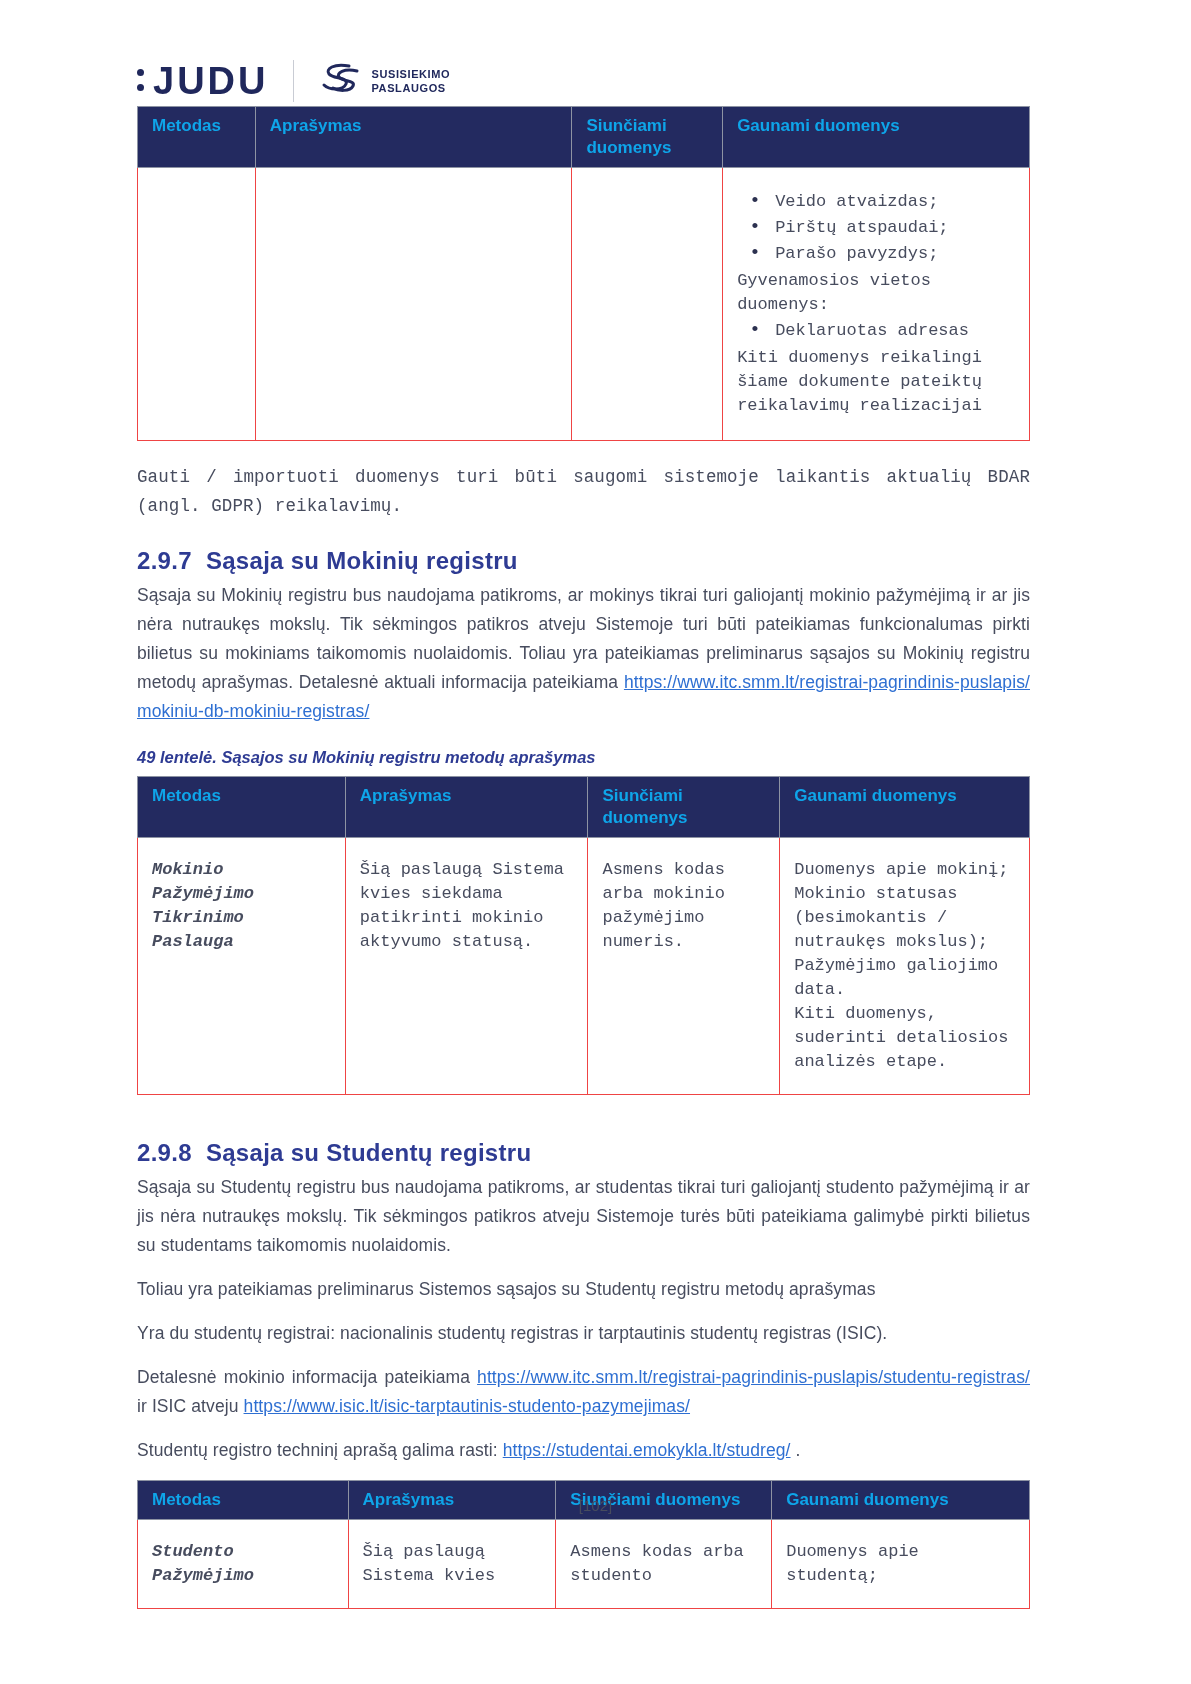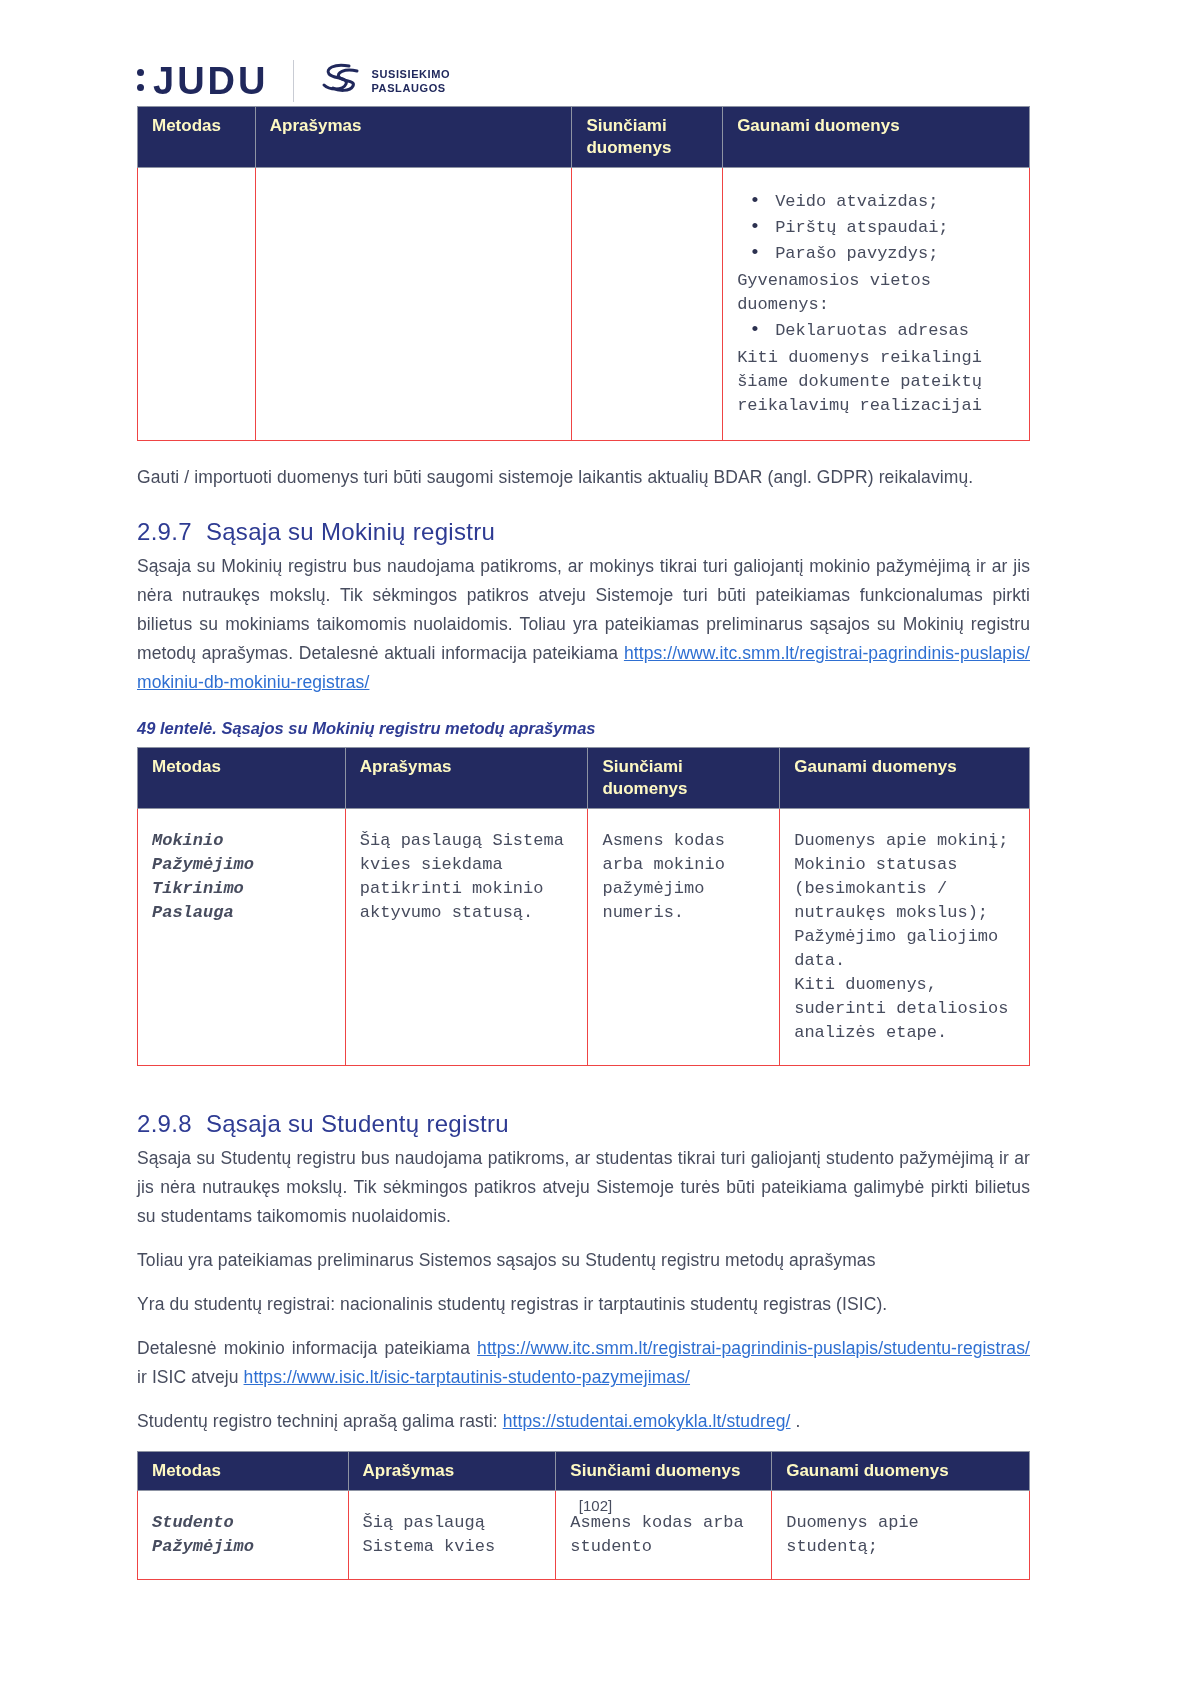--- a/index.html
+++ b/index.html
@@ -37,37 +37,37 @@
   
   .para {
     text-align: justify;
     font-size: 17.5px;
     line-height: 29px;
     margin: 0 0 15px 0;
     letter-spacing: 0.1px;
   }
   .section-heading {
     display: flex; align-items: baseline; gap: 14px;
-    font-size: 24px; font-weight: 400; color: #2e3b93;
+    font-size: 24px; font-weight: 700; color: #2e3b93;
     margin: 26px 0 6px 0; letter-spacing: 0.3px;
   }
   .caption {
     font-size: 16.5px; font-weight: 700; font-style: italic;
     color: #2e3b93; margin: 22px 0 9px 0;
   }
   a { color: #2e6fd2; text-decoration: underline; word-break: break-all; }
 
   
   table.doc-table {
     width: 100%; border-collapse: collapse; table-layout: fixed;
     margin: 0 0 6px 0;
   }
   .table-prev { margin-top: 30px; }
   table.doc-table th {
-    background: #232a60; color: #fef9c3;
+    background: #232a60; color: #0ea5e9;
     font-size: 17px; font-weight: 700; text-align: left;
     padding: 8px 14px; line-height: 1.3;
     border: 1px solid #8d93a3; vertical-align: top;
   }
   table.doc-table td {
     border: 1px solid #ef4444;
     padding: 20px 14px;
     font-size: 17px; line-height: 24px;
     vertical-align: top;
     color: #474c5e;
@@ -144,21 +144,21 @@
             <div class="cell-text">Gyvenamosios vietos duomenys:</div>
             <ul class="bullets">
               <li>Deklaruotas adresas</li>
             </ul>
             <div class="cell-text">Kiti duomenys reikalingi šiame dokumente pateiktų reikalavimų realizacijai</div>
           </td>
         </tr>
       </tbody>
     </table>
 
-    <p class="para" style="margin-top:22px;">Gauti / importuoti duomenys turi būti saugomi sistemoje laikantis aktualių BDAR (angl. GDPR) reikalavimų.</p>
+    <p class="para" style="margin-top:22px;font-family:Liberation Mono, monospace;">Gauti / importuoti duomenys turi būti saugomi sistemoje laikantis aktualių BDAR (angl. GDPR) reikalavimų.</p>
 
     <h2 class="section-heading">
       <span>2.9.7</span>
       <span>Sąsaja su Mokinių registru</span>
     </h2>
     <p class="para">
       <span>Sąsaja su Mokinių registru bus naudojama patikroms, ar mokinys tikrai turi galiojantį mokinio pažymėjimą ir ar jis nėra nutraukęs mokslų. Tik sėkmingos patikros atveju Sistemoje turi būti pateikiamas funkcionalumas pirkti bilietus su mokiniams taikomomis nuolaidomis. Toliau yra pateikiamas preliminarus sąsajos su Mokinių registru metodų aprašymas. Detalesnė aktuali informacija pateikiama</span>
       <a href="#">https://www.itc.smm.lt/registrai-pagrindinis-puslapis/mokiniu-db-mokiniu-registras/</a>
     </p>
 

